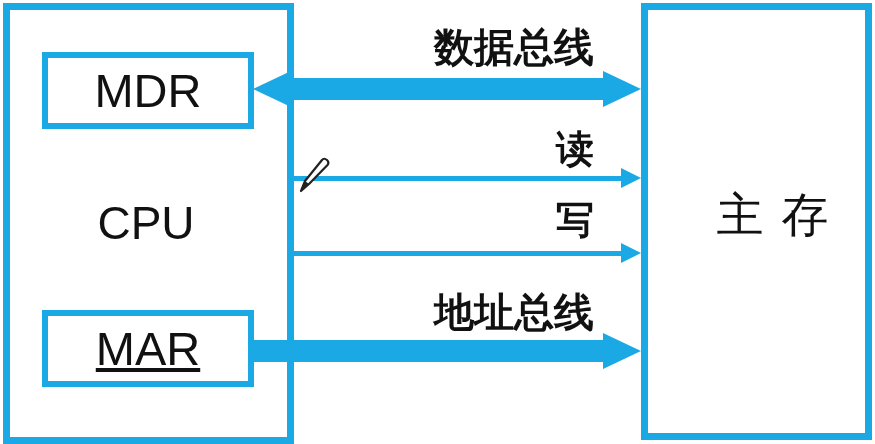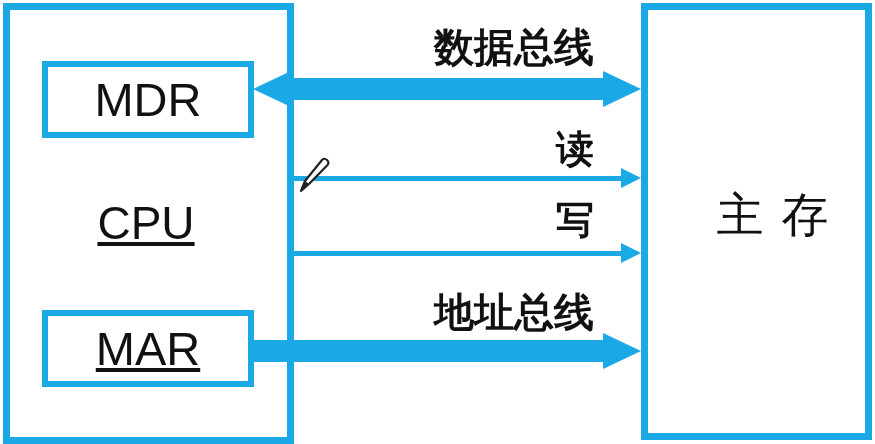--- a/index.html
+++ b/index.html
@@ -27,30 +27,29 @@
   .register {
     position: absolute;
     background: #fff;
     border: 6px solid var(--accent);
     display: flex;
     align-items: center;
     justify-content: center;
     font-size: 47px;
     color: var(--text);
   }
-  .reg-mdr { left: 42px; top: 52px;  width: 212px; height: 77px; margin-top: 9px; }
+  .reg-mdr { left: 42px; top: 52px;  width: 212px; height: 77px; }
   .reg-mar { left: 42px; top: 310px; width: 212px; height: 77px; text-decoration: underline; }
   .cpu-label {
     position: absolute;
     left: 40px; top: 200px; width: 212px;
     text-align: center;
     font-size: 46px;
     line-height: 1;
     color: var(--text);
-    text-decoration: underline;
   }
   .memory-label {
     position: absolute;
     left: 641px; top: 192px; width: 263px;
     text-align: center;
     font-family: "Liberation Serif", serif;
     font-size: 47px;
     line-height: 1;
     letter-spacing: 0.38em;
     padding-left: 0.38em;

